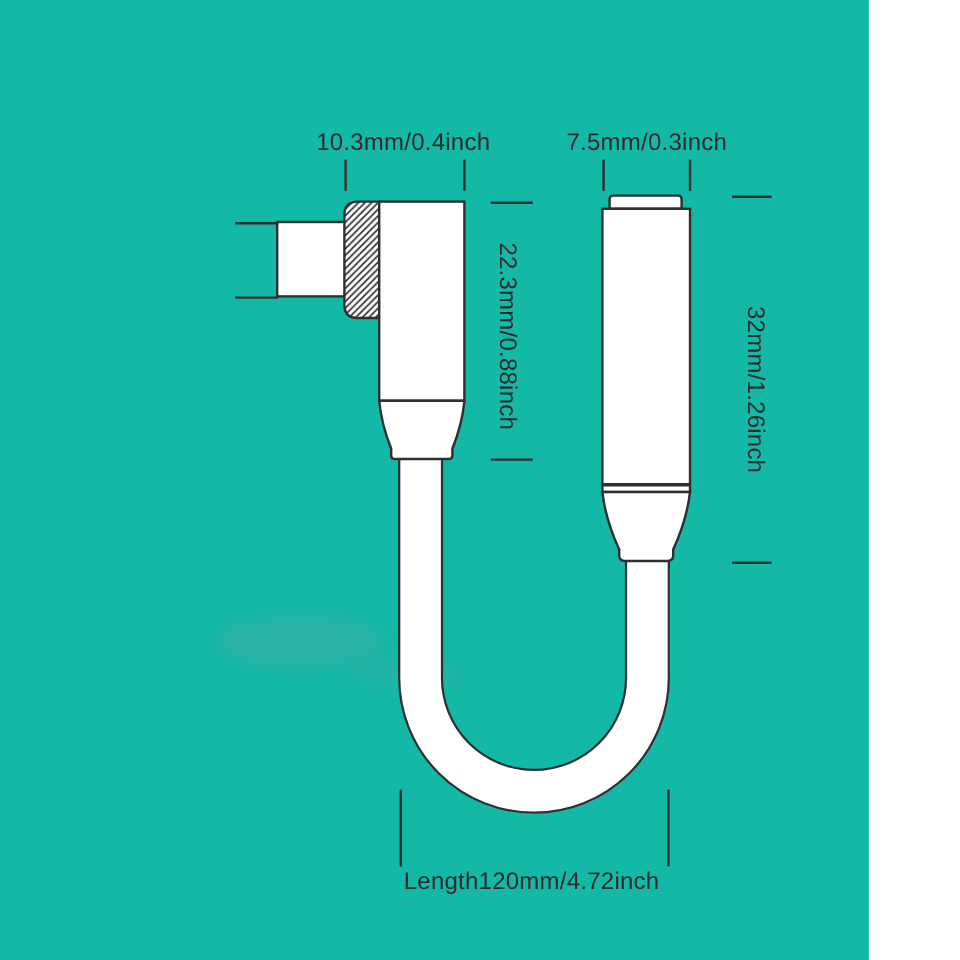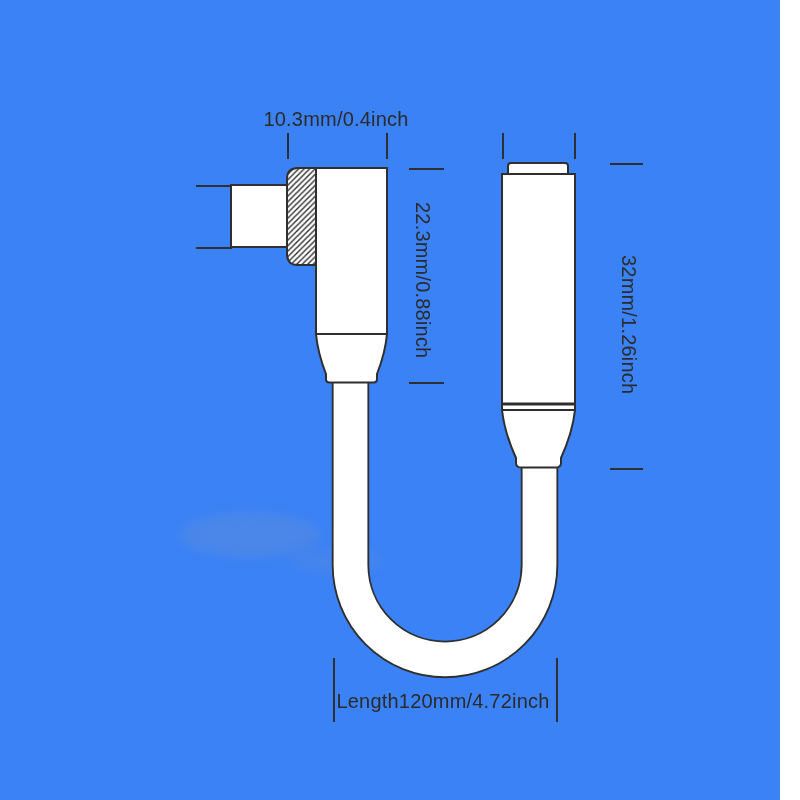--- a/index.html
+++ b/index.html
@@ -2,23 +2,23 @@
 <html><head>
 <meta charset="utf-8">
 <style>
   html, body {
     margin: 0;
     padding: 0;
     background: #ffffff;
   }
   .canvas {
     position: relative;
-    width: 780px;
+    width: 724px;
     height: 800px;
-    background: #3b82f6;
+    background: #14b8a6;
     overflow: hidden;
     font-family: "Liberation Sans", sans-serif;
   }
   .drawing {
     position: absolute;
     left: 0;
     top: 0;
   }
   .dim-label {
     position: absolute;
@@ -91,21 +91,22 @@
       <line x1="409" y1="383" x2="444" y2="383"></line>
       <line x1="610" y1="164" x2="643" y2="164"></line>
       <line x1="610" y1="469" x2="643" y2="469"></line>
       <line x1="334" y1="658" x2="334" y2="722"></line>
       <line x1="557" y1="658" x2="557" y2="722"></line>
     </g>
   </svg>
 
   <div class="dim-label" style="left:226px; top:108px; width:220px;">10.3mm/0.4inch</div>
 
+  <div class="dim-label" style="left:429px; top:108px; width:220px;">7.5mm/0.3inch</div>
 
 
   <div class="dim-label vertical" style="left:412px; top:202px;">22.3mm/0.88inch</div>
 
   <div class="dim-label vertical" style="left:618px; top:255px;">32mm/1.26inch</div>
 
-  <div class="dim-label" style="left:323px; top:690px; width:240px;">Length120mm/4.72inch</div>
+  <div class="dim-label" style="left:323px; top:724px; width:240px;">Length120mm/4.72inch</div>
 
 </div>
 
 </body></html>

